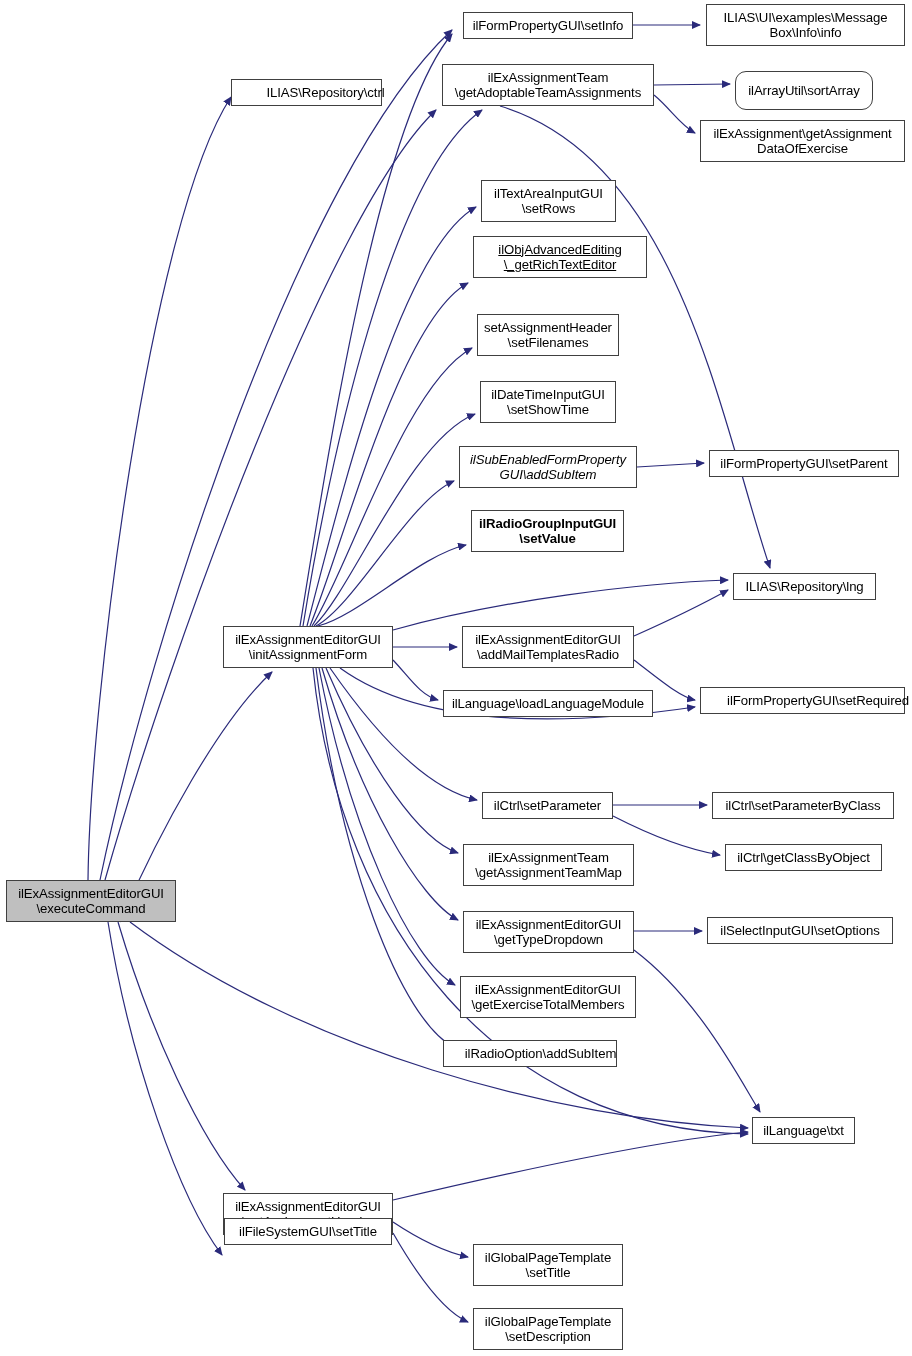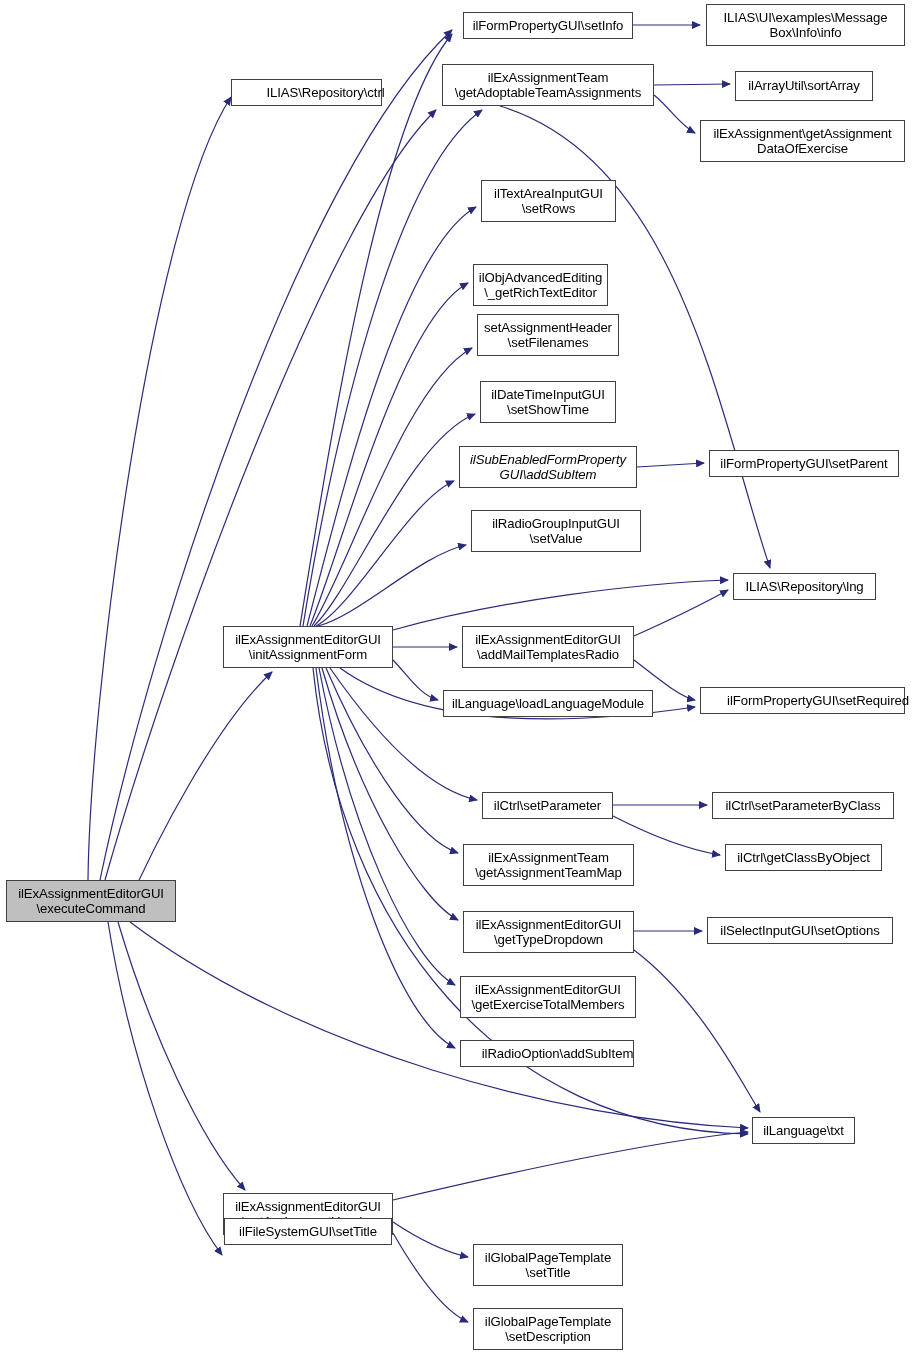--- a/index.html
+++ b/index.html
@@ -100,54 +100,54 @@
   </svg>
   <div id="nodes">
       <div class="node root" style="left: 6px; top: 880px; width: 170px; height: 42px;">ilExAssignmentEditorGUI
 \executeCommand</div>
       <div class="node" style="left: 231px; top: 79px; width: 151px; height: 27px; padding-left: 41px;">ILIAS\Repository\ctrl</div>
       <div class="node" style="left: 463px; top: 12px; width: 170px; height: 27px;">ilFormPropertyGUI\setInfo</div>
       <div class="node" style="left: 706px; top: 4px; width: 199px; height: 42px;">ILIAS\UI\examples\Message
 Box\Info\info</div>
       <div class="node" style="left: 442px; top: 64px; width: 212px; height: 42px;">ilExAssignmentTeam
 \getAdoptableTeamAssignments</div>
-      <div class="node" style="left: 735px; top: 71px; width: 138px; height: 30px;">ilArrayUtil\sortArray</div>
+      <div class="node" style="left: 735px; top: 71px; width: 138px; height: 39px; border-radius: 11px;">ilArrayUtil\sortArray</div>
       <div class="node" style="left: 700px; top: 120px; width: 205px; height: 42px;">ilExAssignment\getAssignment
 DataOfExercise</div>
       <div class="node" style="left: 481px; top: 180px; width: 135px; height: 42px;">ilTextAreaInputGUI
 \setRows</div>
-      <div class="node" style="left: 473px; top: 264px; width: 135px; height: 42px;">ilObjAdvancedEditing
+      <div class="node" style="left: 473px; top: 236px; width: 174px; height: 42px; text-decoration: underline;">ilObjAdvancedEditing
 \_getRichTextEditor</div>
       <div class="node" style="left: 477px; top: 314px; width: 142px; height: 42px;">setAssignmentHeader
 \setFilenames</div>
       <div class="node" style="left: 480px; top: 381px; width: 136px; height: 42px;">ilDateTimeInputGUI
 \setShowTime</div>
       <div class="node" style="left: 459px; top: 446px; width: 178px; height: 42px; font-style: italic;">ilSubEnabledFormProperty
 GUI\addSubItem</div>
       <div class="node" style="left: 709px; top: 450px; width: 190px; height: 27px;">ilFormPropertyGUI\setParent</div>
-      <div class="node" style="left: 471px; top: 510px; width: 170px; height: 42px;">ilRadioGroupInputGUI
+      <div class="node" style="left: 471px; top: 510px; width: 153px; height: 42px; font-weight: bold;">ilRadioGroupInputGUI
 \setValue</div>
       <div class="node" style="left: 733px; top: 573px; width: 143px; height: 27px;">ILIAS\Repository\lng</div>
       <div class="node" style="left: 223px; top: 626px; width: 170px; height: 42px;">ilExAssignmentEditorGUI
 \initAssignmentForm</div>
       <div class="node" style="left: 462px; top: 626px; width: 172px; height: 42px;">ilExAssignmentEditorGUI
 \addMailTemplatesRadio</div>
       <div class="node" style="left: 443px; top: 690px; width: 210px; height: 27px;">ilLanguage\loadLanguageModule</div>
       <div class="node" style="left: 700px; top: 687px; width: 205px; height: 27px; padding-left: 34px;">ilFormPropertyGUI\setRequired</div>
       <div class="node" style="left: 482px; top: 792px; width: 131px; height: 27px;">ilCtrl\setParameter</div>
       <div class="node" style="left: 712px; top: 792px; width: 182px; height: 27px;">ilCtrl\setParameterByClass</div>
       <div class="node" style="left: 725px; top: 844px; width: 157px; height: 27px;">ilCtrl\getClassByObject</div>
       <div class="node" style="left: 463px; top: 844px; width: 171px; height: 42px;">ilExAssignmentTeam
 \getAssignmentTeamMap</div>
       <div class="node" style="left: 463px; top: 911px; width: 171px; height: 42px;">ilExAssignmentEditorGUI
 \getTypeDropdown</div>
       <div class="node" style="left: 707px; top: 917px; width: 186px; height: 27px;">ilSelectInputGUI\setOptions</div>
       <div class="node" style="left: 460px; top: 976px; width: 176px; height: 42px;">ilExAssignmentEditorGUI
 \getExerciseTotalMembers</div>
-      <div class="node" style="left: 460px; top: 1040px; width: 174px; height: 27px; padding-left: 24px;">ilRadioOption\addSubItem</div>
+      <div class="node" style="left: 443px; top: 1040px; width: 174px; height: 27px; padding-left: 24px;">ilRadioOption\addSubItem</div>
       <div class="node" style="left: 752px; top: 1117px; width: 103px; height: 27px;">ilLanguage\txt</div>
       <div class="node" style="left: 223px; top: 1193px; width: 170px; height: 42px;">ilExAssignmentEditorGUI
 \setAssignmentHeader</div>
       <div class="node" style="left: 224px; top: 1218px; width: 168px; height: 27px;">ilFileSystemGUI\setTitle</div>
       <div class="node" style="left: 473px; top: 1244px; width: 150px; height: 42px;">ilGlobalPageTemplate
 \setTitle</div>
       <div class="node" style="left: 473px; top: 1308px; width: 150px; height: 42px;">ilGlobalPageTemplate
 \setDescription</div>
     </div>
 </div>

